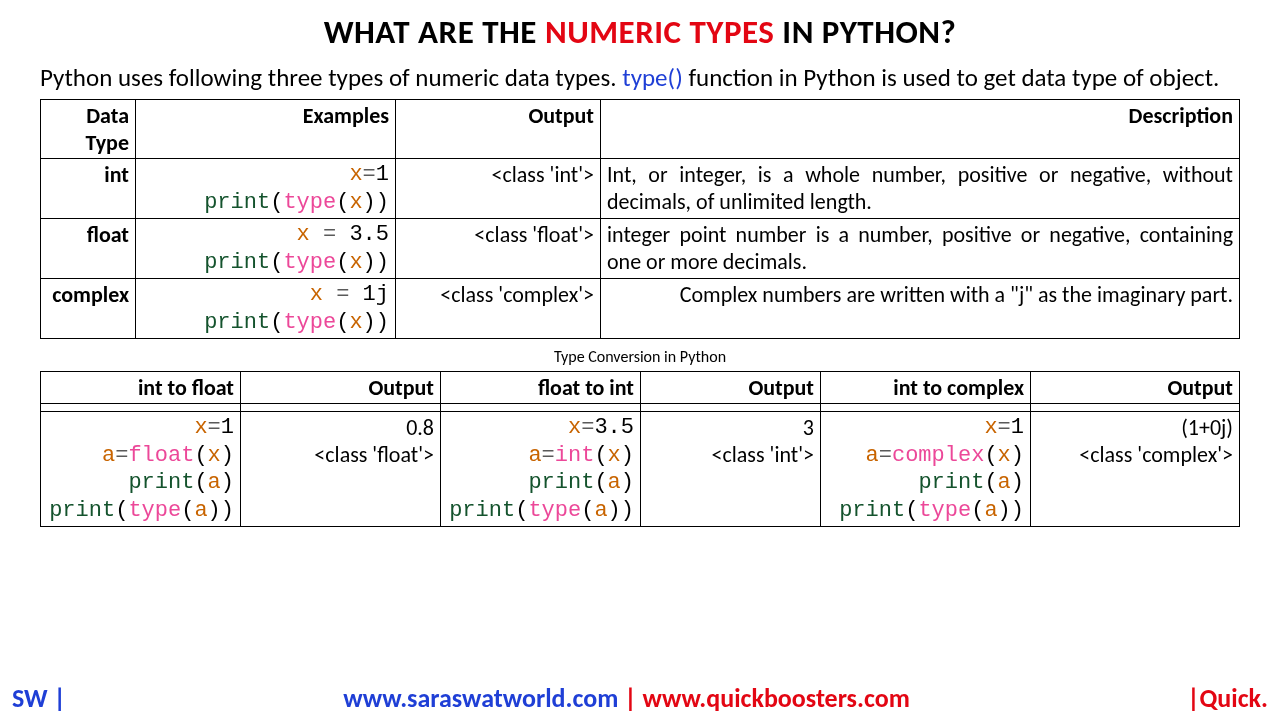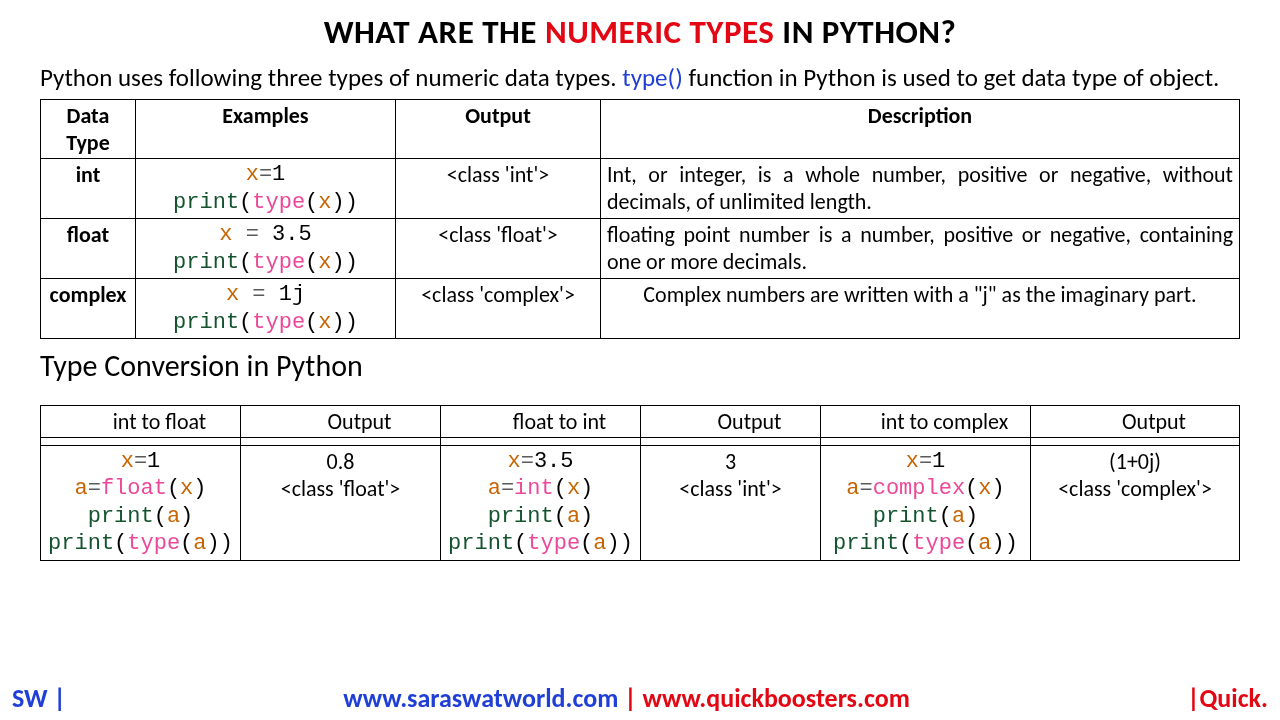--- a/index.html
+++ b/index.html
@@ -27,21 +27,21 @@
     margin-bottom: 6px;
   }
   .blue-inline { color: #1f3fd6; margin-top: 12px; }
   table {
     border-collapse: collapse;
     width: 100%;
     font-size: 22px;
   }
   th, td {
     border: 1px solid #000;
-    text-align: center;
+    text-align: right;
     vertical-align: top;
     padding: 2px 6px;
     font-weight: normal;
   }
   th { font-weight: bold; }
   .col-type { width: 95px; font-weight: bold; }
   .col-ex { width: 260px; }
   .col-out { width: 205px; }
   .code {
     font-family: Consolas, "Courier New", monospace;
@@ -49,27 +49,28 @@
     white-space: pre;
     line-height: 1.25;
   }
   .c-var { color: #c86400; }
   .c-op  { color: #5a5a5a; }
   .c-num { color: #000; }
   .c-fn  { color: #14532d; }
   .c-builtin { color: #ec4899; }
   .desc-just { text-align: justify; }
   .section2 {
-    font-size: 30px;
+    font-size: 16px;
     line-height: 1.25;
     margin-top: 8px;
-    margin-bottom: 20px;
+    margin-bottom: 4px;
+    text-align: center;
   }
   .t2 th, .t2 td { font-size: 22px; }
-  .t2 .hdr { font-weight: normal; padding-left: 44px; }
+  .t2 .hdr { font-weight: bold; padding-left: 44px; }
   .t2 .spacer td { height: 8px; }
   .footer {
     position: absolute;
     left: 0; right: 0; bottom: 6px;
     display: flex;
     justify-content: space-between;
     padding: 0 12px;
     font-size: 26px;
     font-weight: bold;
   }
@@ -104,21 +105,21 @@
     <td class="col-out"> &lt;class 'int'&gt;</td>
     <td class="desc-just">Int, or integer, is a whole number, positive or negative, without decimals, of unlimited length.</td>
   </tr>
   <tr>
     <td class="col-type">float</td>
     <td class="col-ex">
           <div class="code"><span class="c-var">x</span><span class="c-op"> = </span><span class="c-num">3.5</span>
 <span class="c-fn">print</span>(<span class="c-builtin">type</span>(<span class="c-var">x</span>))</div>
         </td>
     <td class="col-out"> &lt;class 'float'&gt;</td>
-    <td class="desc-just">floating point number is a number, positive or negative, containing one or more decimals.</td>
+    <td class="desc-just">integer point number is a number, positive or negative, containing one or more decimals.</td>
   </tr>
   <tr>
     <td class="col-type">complex</td>
     <td class="col-ex">
           <div class="code"><span class="c-var">x</span><span class="c-op"> = </span><span class="c-num">1j</span>
 <span class="c-fn">print</span>(<span class="c-builtin">type</span>(<span class="c-var">x</span>))</div>
         </td>
     <td class="col-out"> &lt;class 'complex'&gt;</td>
     <td>Complex numbers are written with a "j" as the imaginary part.</td>
   </tr>

